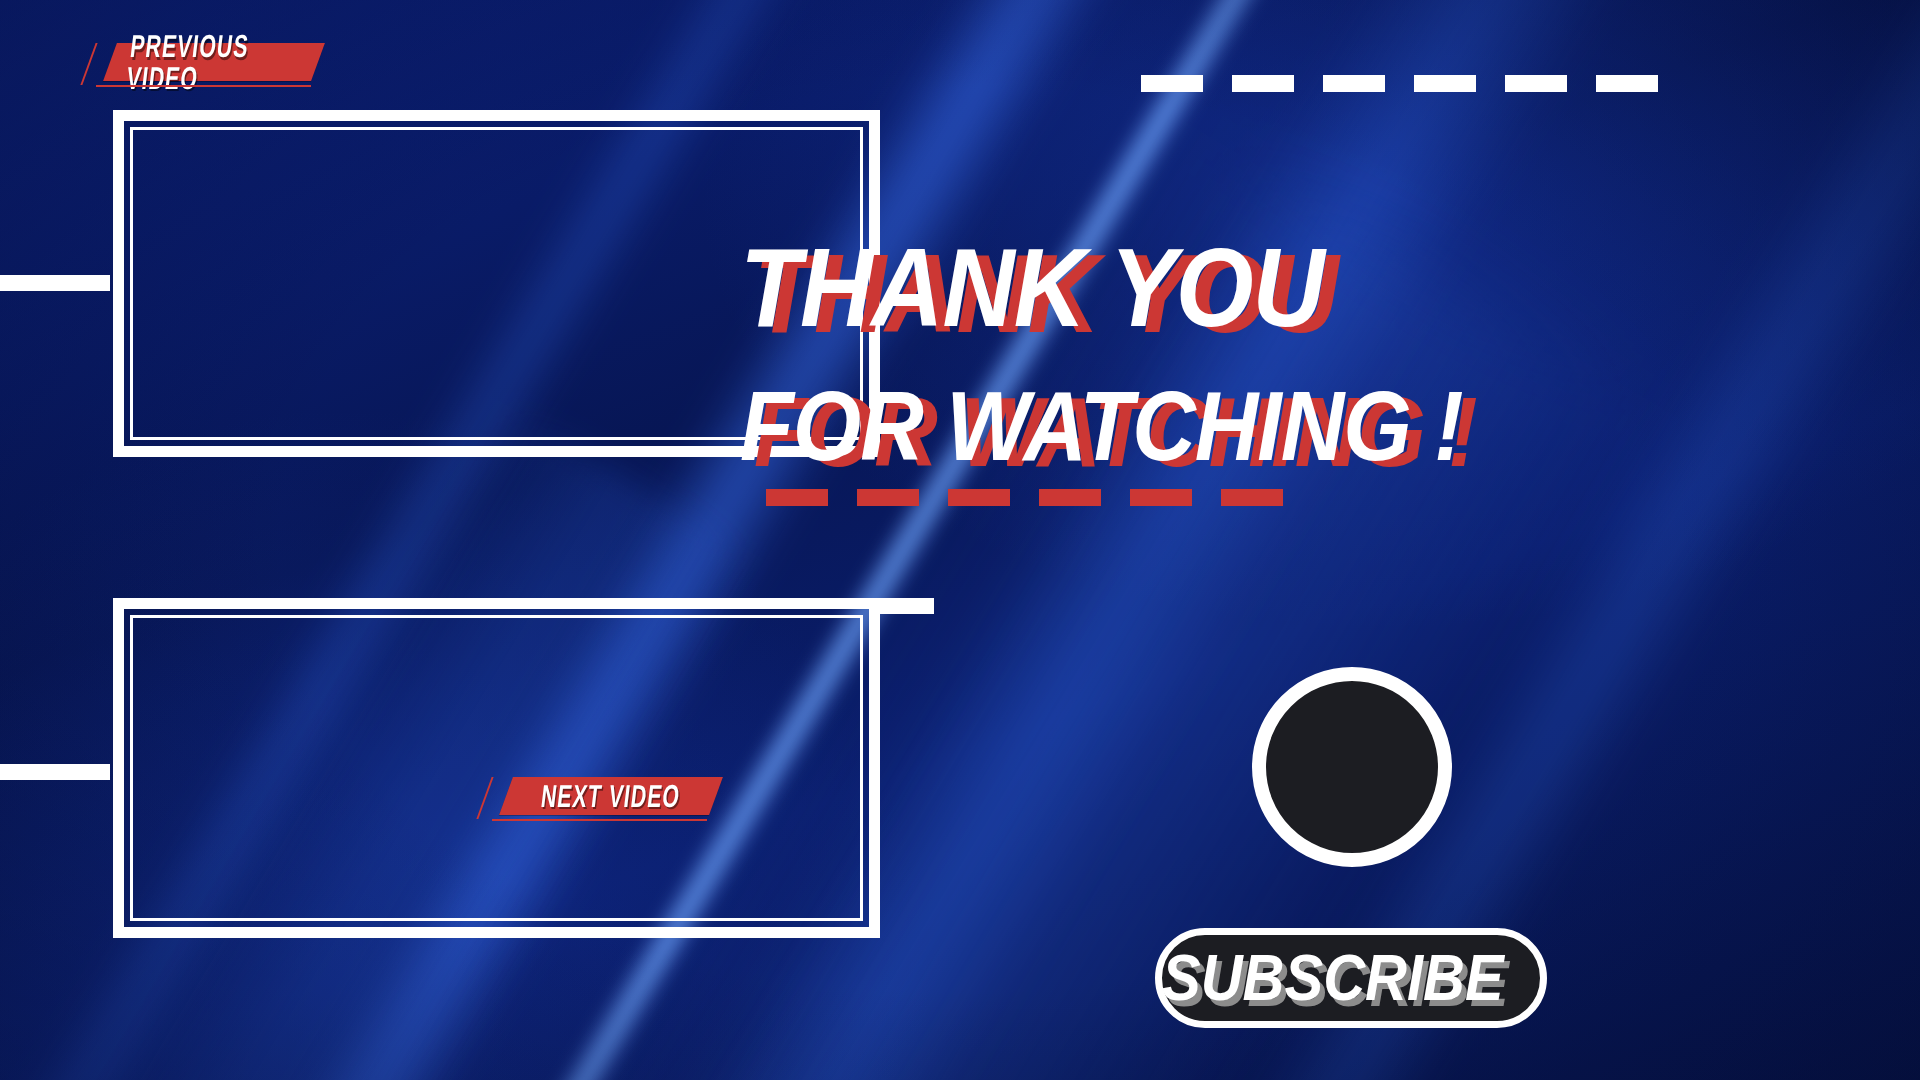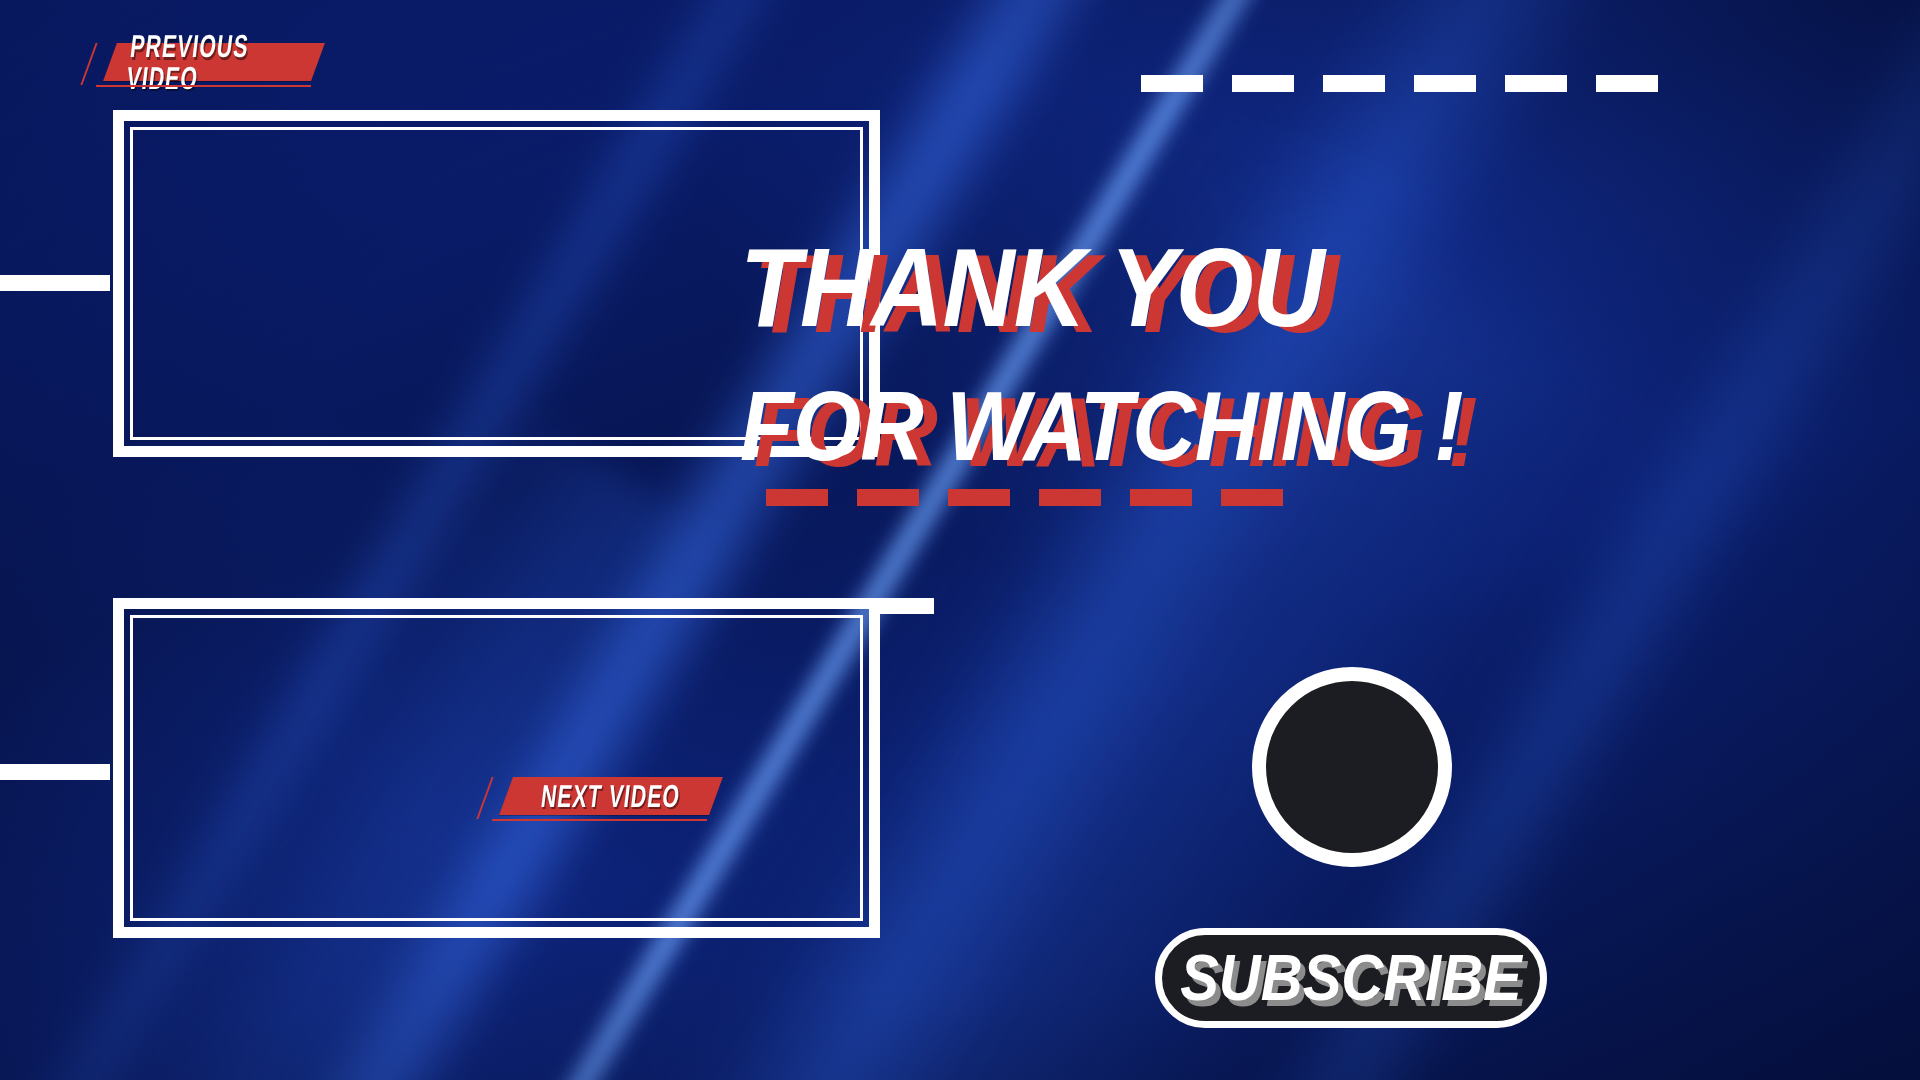--- a/index.html
+++ b/index.html
@@ -161,21 +161,21 @@
     background:#1c1d22;
     border:14px solid #ffffff;
     box-sizing:border-box;
   }
   #subscribe{
     position:absolute;left:1155px;top:928px;width:392px;height:100px;
     border-radius:50px;
     background:#1c1d22;
     border:7px solid #ffffff;
     box-sizing:border-box;
-    display:flex;align-items:center;justify-content:center;
+    display:flex;align-items:center;
   }
   #subscribe .sub-text{
     font-family:"Liberation Sans", sans-serif;
     font-weight:700;font-style:italic;
     font-size:58px;line-height:1;
     color:#ffffff;
     letter-spacing:0px;
     transform:scaleY(1.12);
     text-shadow:5px 5px 0 rgba(150,150,150,.92);
   }

